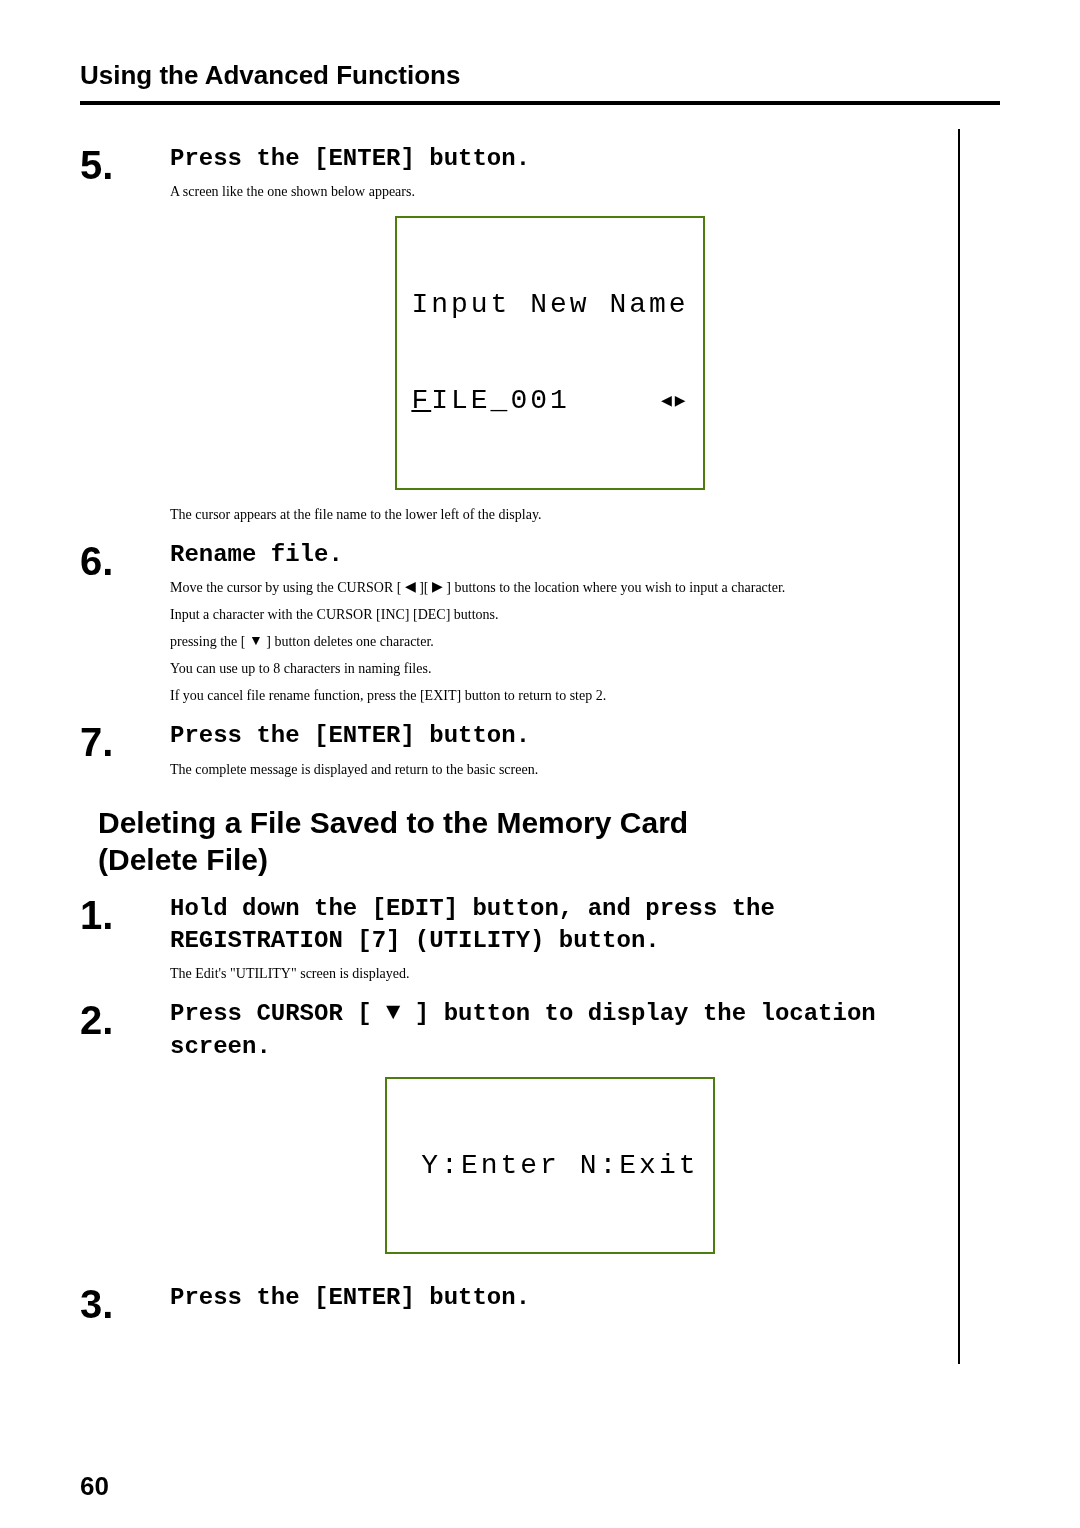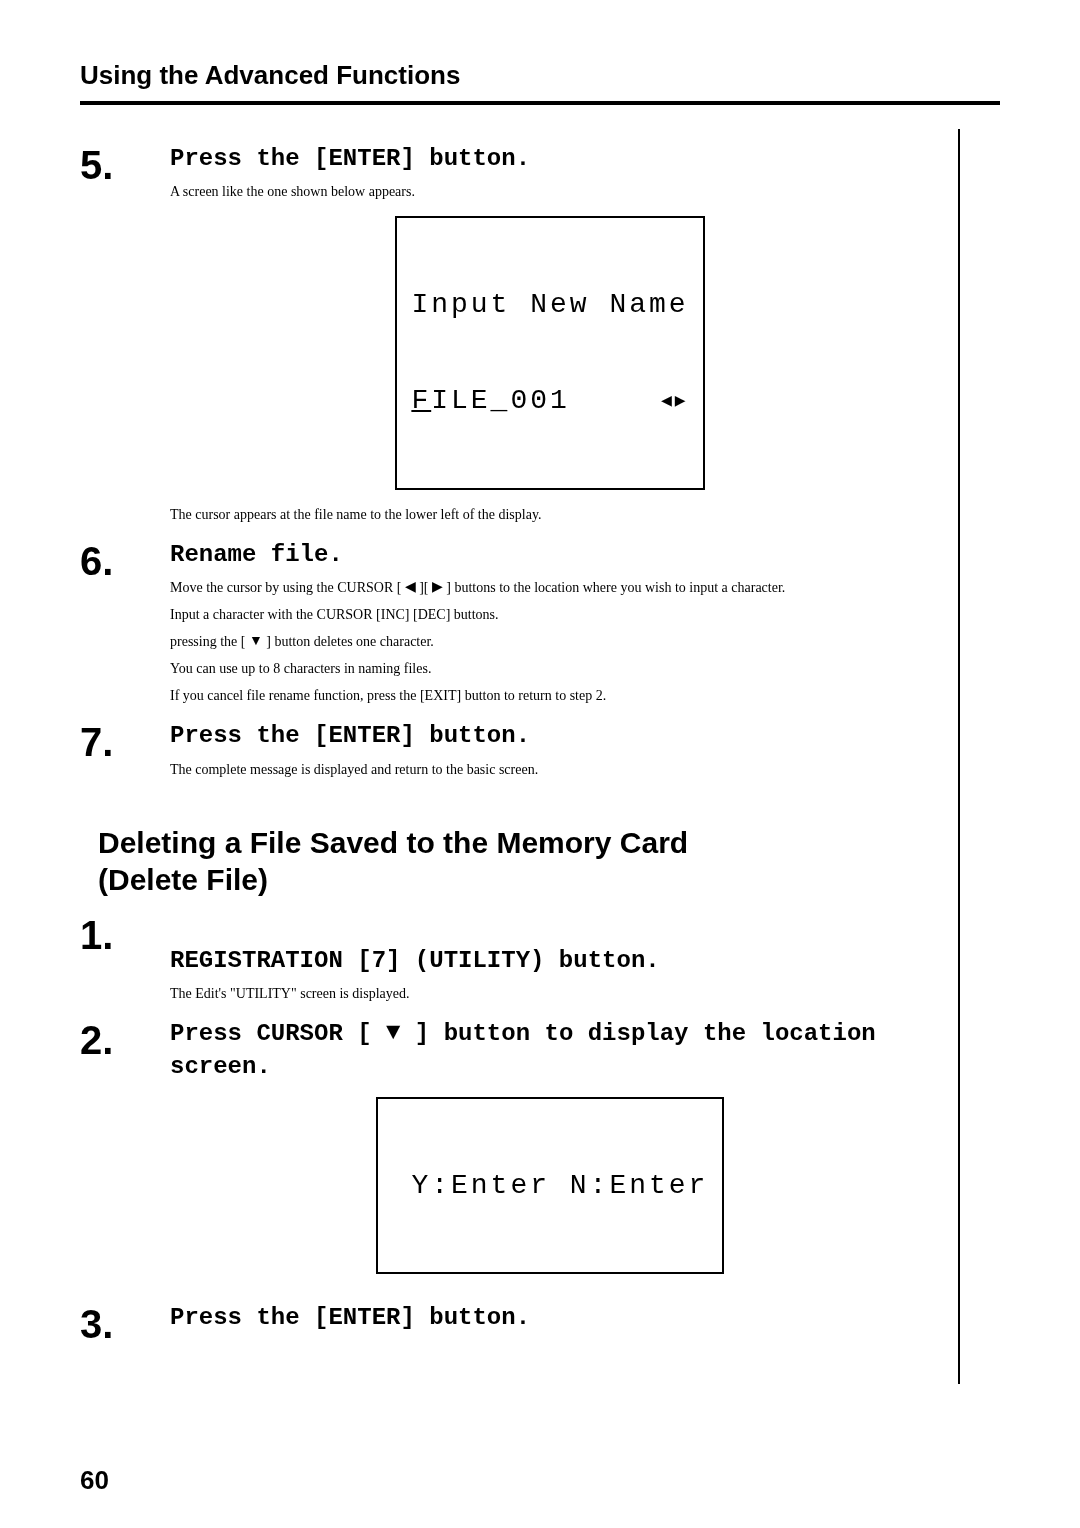--- a/index.html
+++ b/index.html
@@ -59,21 +59,21 @@
       font-size: 14px;
       line-height: 1.5;
       margin-top: 6px;
     }
     .lcd-wrap {
       display: flex;
       justify-content: center;
       margin: 14px 0 14px 0;
     }
     .lcd {
-      border: 2px solid #000000;
+      border: 2px solid #4d7c0f;
       padding: 6px 14px 6px 14px;
       font-family: "Courier New", monospace;
       font-size: 28px;
       letter-spacing: 3px;
       line-height: 1.15;
       white-space: pre;
       position: relative;
     }
     .lcd-line { display:flex; align-items:center; }
     .lcd-arrows {
@@ -89,33 +89,33 @@
       font-size: 12px;
       line-height: 8px;
       margin-left:6px;
       vertical-align: middle;
     }
     .subsection-title {
       font-family: Arial, Helvetica, sans-serif;
       font-weight: bold;
       font-size: 30px;
       line-height: 1.25;
-      margin-top: 44px;
+      margin-top: 24px;
       margin-bottom: 4px;
       margin-left: 18px;
     }
     .tri {
       display:inline-block;
       vertical-align: baseline;
     }
     .inline-icon { position:relative; top:-1px; }
     .page-num {
       position: absolute;
       left: 80px;
-      bottom: 32px;
+      bottom: 26px;
       font-family: Arial, Helvetica, sans-serif;
       font-weight: bold;
       font-size: 26px;
     }
     .underline-cursor {
       text-decoration: underline;
     }
   </style>
 </head>
 <body>
@@ -169,36 +169,36 @@
 
     <div class="subsection-title">
       <span>Deleting a File Saved to the Memory Card</span><br>
       <span>(Delete File)</span>
     </div>
 
     <div class="step">
       <div class="step-num">1.</div>
       <div class="step-body">
         <div class="step-head">
-          <br>
+          <span>Hold down the [EDIT] button, and press the</span><br>
           <span>REGISTRATION [7] (UTILITY) button.</span>
         </div>
         <div class="step-para">The Edit's "UTILITY" screen is displayed.</div>
       </div>
     </div>
 
     <div class="step">
       <div class="step-num">2.</div>
       <div class="step-body">
         <div class="step-head">
           <span>Press CURSOR [ </span><span class="tri inline-icon">▼</span><span> ] button to display the location screen.</span>
         </div>
         <div class="lcd-wrap">
           <div class="lcd">
-            <div class="lcd-line"><span> Y:Enter N:Enter</span></div>
+            <div class="lcd-line"><span> Y:Enter N:Exit</span></div>
           </div>
         </div>
       </div>
     </div>
 
     <div class="step">
       <div class="step-num">3.</div>
       <div class="step-body">
         <div class="step-head">Press the [ENTER] button.</div>
 

